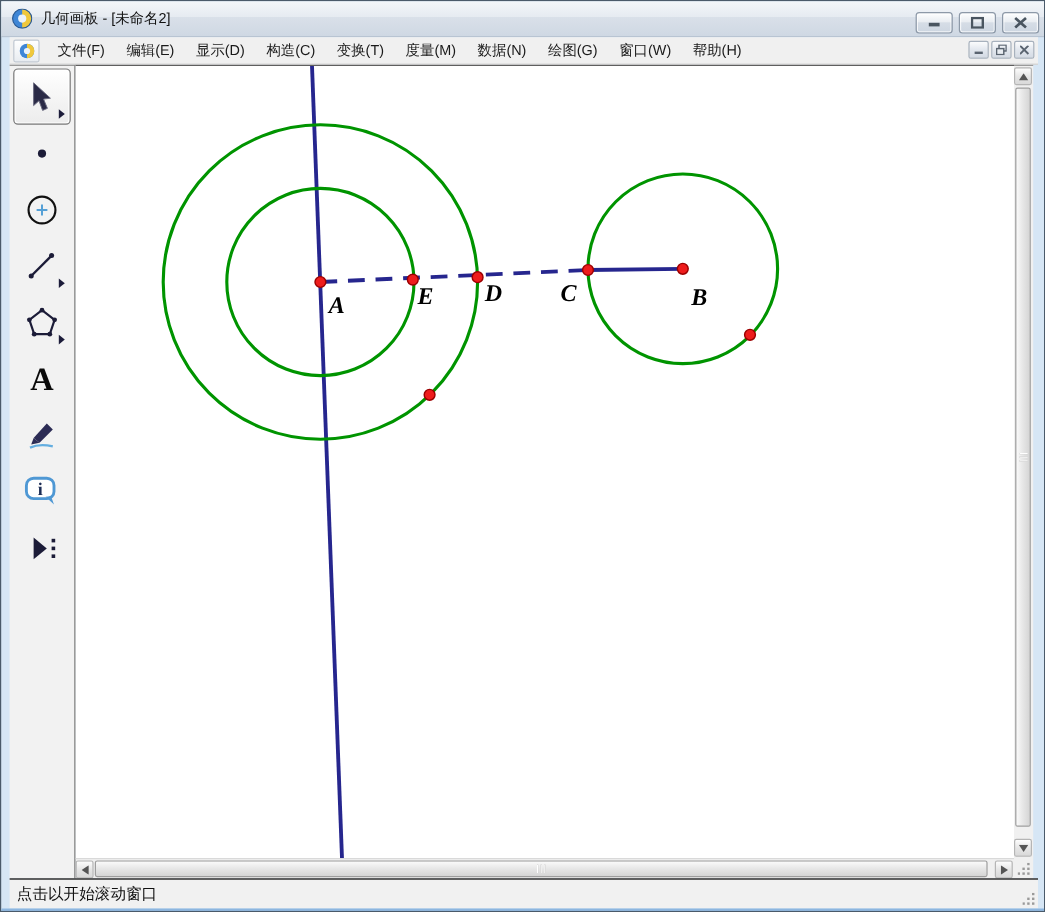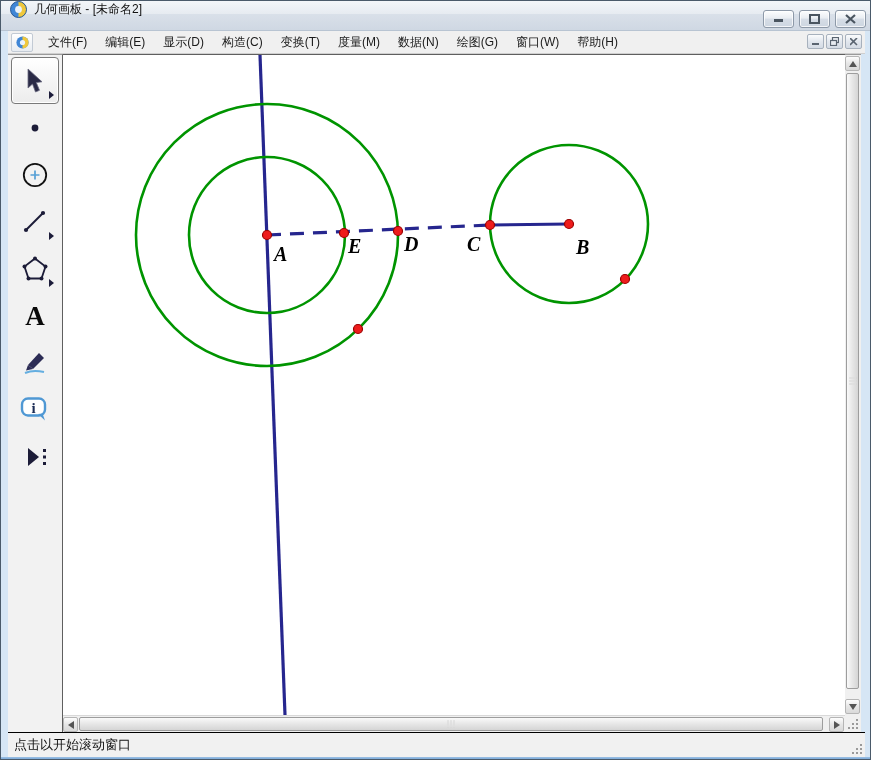--- a/index.html
+++ b/index.html
@@ -3,21 +3,21 @@
 <meta charset="utf-8">
 <style>
   * { margin:0; padding:0; box-sizing:border-box; }
   html,body { width:871px; height:760px; font-family:"Liberation Sans",sans-serif; }
   .window { position:relative; width:871px; height:760px; background:#d6e6f5; overflow:hidden;
             border:1px solid #4a5a6a; }
 
   
   .titlebar { position:absolute; left:0; top:0; width:871px; height:30px;
               background:linear-gradient(#f3f6f9 0%, #e6ebf1 45%, #d9e0e9 46%, #cfd8e3 100%);
-              border-bottom:1px solid #b8c4d2; display:flex; }
+              border-bottom:1px solid #b8c4d2; display:flex; align-items:center; }
   .app-icon { width:17px; height:17px; margin-left:9px; }
   .title-text { margin-left:7px; font-size:12px; color:#111; }
   .win-buttons { position:absolute; right:6px; top:9px; display:flex; gap:5px; }
   .win-btn { width:31px; height:18px; border:1px solid #8d99a8; border-radius:3px;
              background:linear-gradient(#fdfefe 0%, #e9edf2 45%, #d6dde6 50%, #cdd6e1 100%);
              display:flex; align-items:center; justify-content:center; box-shadow:inset 0 0 0 1px rgba(255,255,255,.75); }
 
   
   .menubar { position:absolute; left:7px; top:30px; width:857px; height:23px; background:#f0f0f0;
              border-bottom:1px solid #cfcfcf; display:flex; align-items:center; font-size:12px; color:#1a1a1a; }

